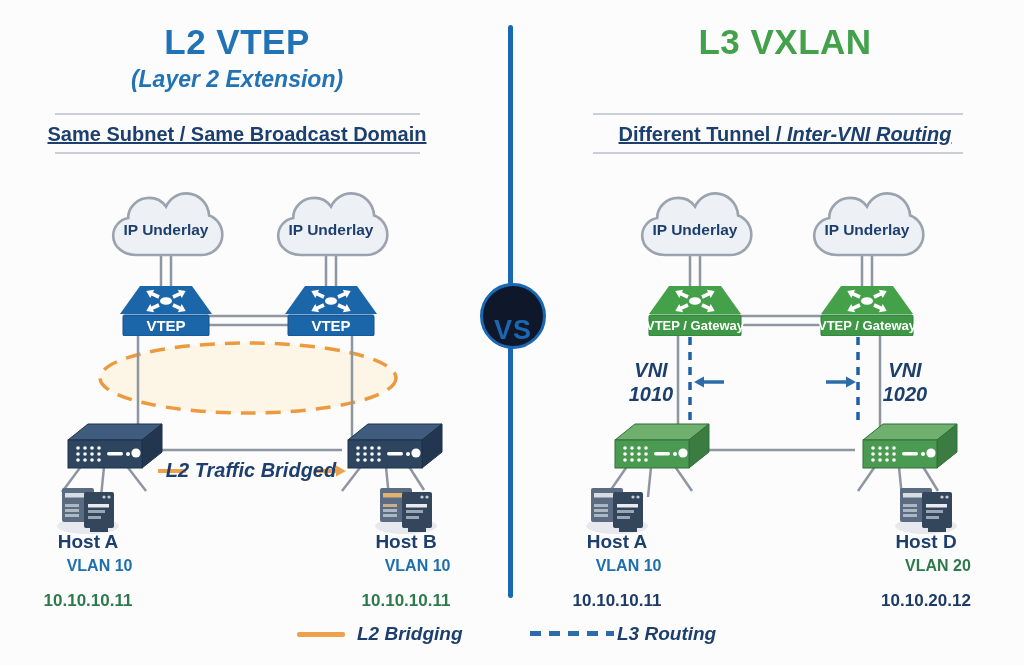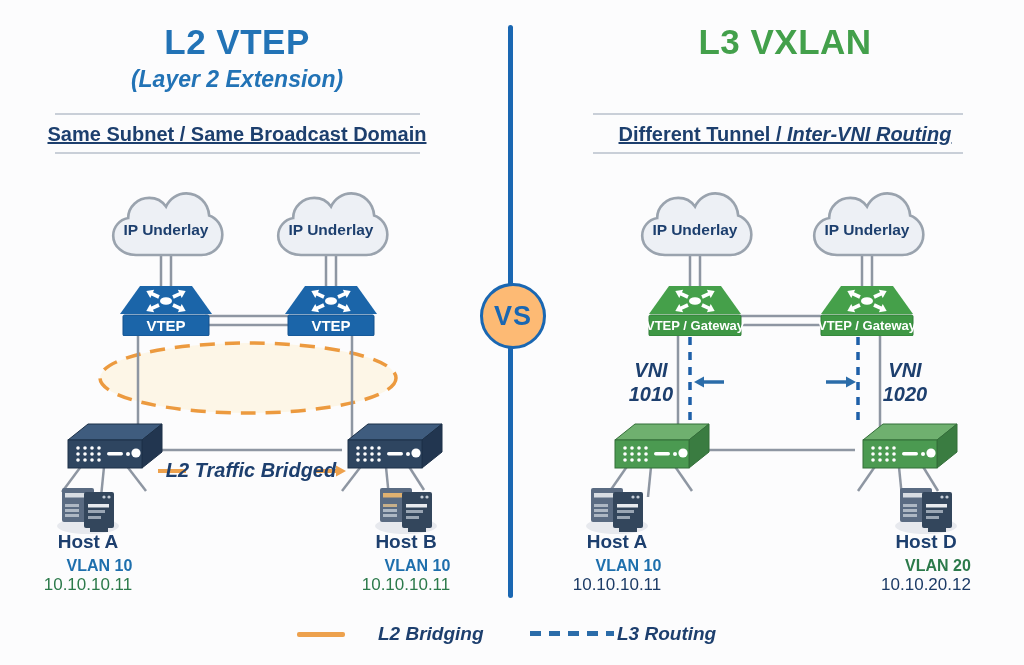--- a/index.html
+++ b/index.html
@@ -44,29 +44,29 @@
 
   .tunnel-label{font-size:19px; font-weight:700; font-style:italic; color:var(--navy);}
   .bridged-label{font-size:20px; font-weight:700; font-style:italic; color:var(--navy);}
   .routed-label{font-size:21px; font-weight:700; font-style:italic; color:var(--steel);}
   .vni-label{font-size:20px; font-weight:800; font-style:italic; color:var(--navy);
     text-align:center; line-height:1.22;}
 
   .host-labels{text-align:center; line-height:1.2;}
   .host-name{font-size:19px; font-weight:800; color:var(--navy);}
   .host-vlan{font-size:16px; font-weight:800; margin-top:2px;text-align:right;}
-  .host-ip{font-size:17px; font-weight:400; margin-top:0;}
+  .host-ip{font-size:17px; font-weight:700; margin-top:16px;}
   .vlan-blue{color:var(--vlan-blue);}
   .vlan-green{color:var(--ip-green);}
   .ip-green{color:var(--ip-green);}
   .ip-navy{color:#1c3b66;}
 
   .divider-line{width:4.5px; background:var(--divider-blue); border-radius:3px; z-index:2;}
-  .vs-circle{width:60px; height:60px; border-radius:50%; background:#fdba74;
-    border:3.5px solid var(--divider-blue); display:flex; align-items:center; justify-content:center;
+  .vs-circle{width:60px; height:60px; border-radius:50%; background:#0f172a;
+    border:3.5px solid var(--divider-blue); display:flex; align-items:flex-end; justify-content:center;
     z-index:3;}
   .vs-text{font-size:27px; font-weight:800; color:var(--divider-blue); letter-spacing:1px;}
 
   .legend-label{font-size:19px; font-weight:700; font-style:italic; color:var(--navy);}
   .legend-orange{width:48px; height:4.5px; background:var(--orange); border-radius:2px;}
   .legend-dash{width:84px; height:5px;
     background:repeating-linear-gradient(90deg, var(--steel) 0 11px, transparent 11px 19px);}
 </style>
 </head>
 <body>
@@ -461,17 +461,17 @@
       <rect x="38" y="28" width="17" height="3" fill="#9aa6b4"></rect>
       <rect x="38" y="34" width="13" height="3" fill="#9aa6b4"></rect>
   </svg>
   <div class="txt cx host-labels" style="left:926px; top:531px;">
     <div class="host-name">Host D</div>
     <div class="host-vlan vlan-green">VLAN 20</div>
     <div class="host-ip ip-navy">10.10.20.12</div>
   </div>
 
   <div class="abs legend-orange" style="left:297px; top:632px;"></div>
-  <div class="txt legend-label" style="left:378px; top:623px;">L2 Bridging</div>
+  <div class="txt legend-label" style="left:357px; top:623px;">L2 Bridging</div>
   <div class="abs legend-dash" style="left:530px; top:631px;"></div>
   <div class="txt legend-label" style="left:617px; top:623px;">L3 Routing</div>
 
 </div>
 
 </body></html>

